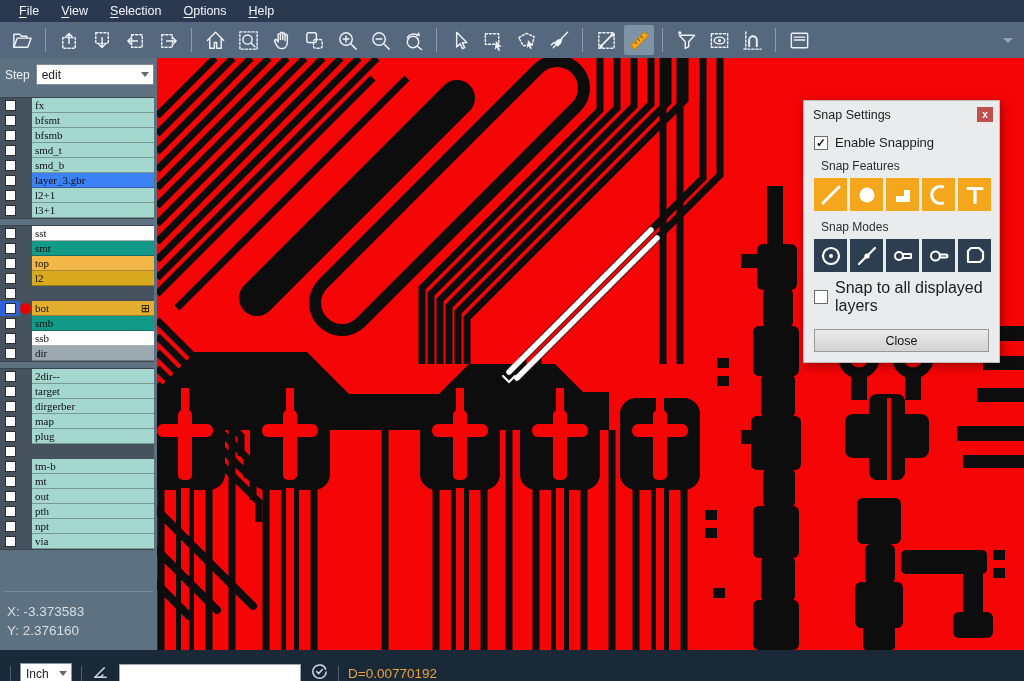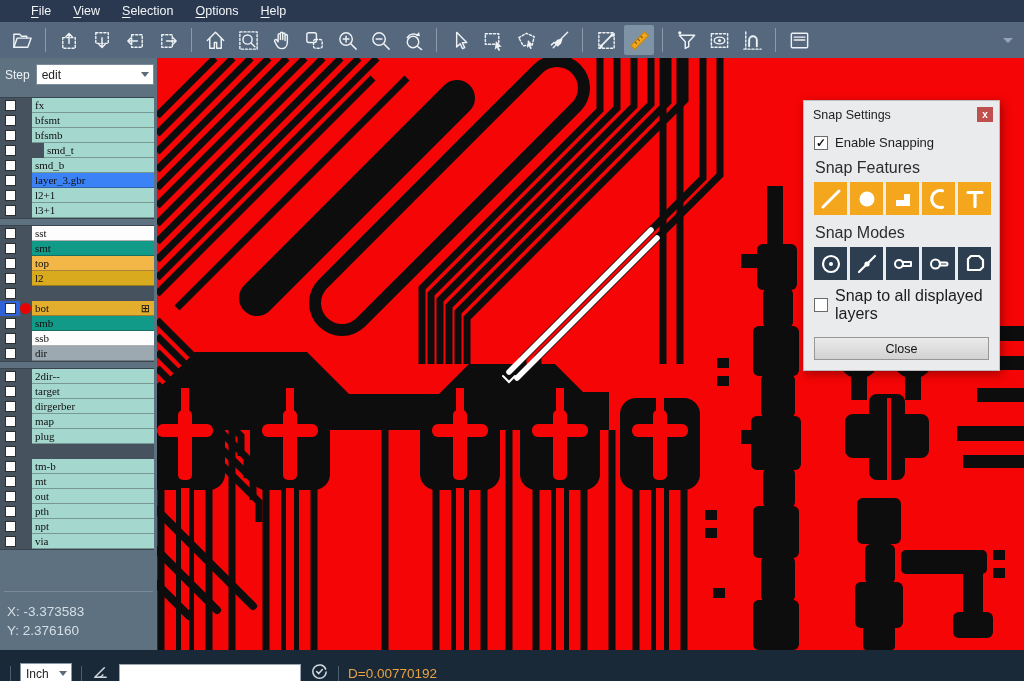--- a/index.html
+++ b/index.html
@@ -1,20 +1,20 @@
 <!DOCTYPE html>
 <html><head>
 <meta charset="utf-8">
 <style>
   html,body{margin:0;padding:0;width:1024px;height:681px;overflow:hidden;
     font-family:"Liberation Sans",sans-serif;-webkit-font-smoothing:antialiased;}
   .app{width:1024px;height:681px;display:flex;flex-direction:column;background:#1a2938;}
 
   
-  .menubar{height:22px;background:#2a3950;display:flex;align-items:center;padding-left:20px;flex:none;}
+  .menubar{height:22px;background:#2a3950;display:flex;align-items:center;padding-left:8px;flex:none;}
   .menu-item{color:#f2f5f8;font-size:12.5px;padding:0 11px;cursor:default;}
   .menu-item u{text-underline-offset:2px;}
 
   
   .toolbar{height:36px;background:#55687e;display:flex;align-items:center;padding:0 7px;gap:3px;flex:none;}
   .tool{width:30px;height:30px;display:flex;align-items:center;justify-content:center;border-radius:2px;flex:none;}
   .tool svg{width:23px;height:23px;}
   .tool.active{background:#7e94a6;}
   .ti{stroke:#eef2f5;fill:none;stroke-width:1.5;stroke-linecap:round;stroke-linejoin:round;}
   .ti .fl{fill:#eef2f5;stroke:none;}
@@ -57,21 +57,21 @@
   
   .snap-dialog{position:absolute;left:646px;top:42px;width:197px;background:#eaebed;
     border:1px solid #bcbcbc;box-shadow:2px 3px 9px rgba(0,0,0,.35);color:#1c1c1c;box-sizing:border-box;}
   .sd-title{display:flex;justify-content:space-between;align-items:center;padding:6px 6px 3px 9px;font-size:12.5px;}
   .sd-close{width:16px;height:15px;background:#c0504d;color:#fff;font-size:10px;line-height:15px;
     text-align:center;font-weight:bold;cursor:default;}
   .sd-body{padding:3px 10px 10px;}
   .sd-check-row{display:flex;align-items:center;gap:7px;margin:7px 0 4px;font-size:13px;}
   .dcheck{width:14px;height:14px;background:#fff;border:1px solid #6b6b6b;font-size:12px;font-weight:bold;
     line-height:13px;text-align:center;color:#111;box-sizing:border-box;flex:none;}
-  .sd-section{font-size:16px;color:#2d2d2d;margin:9px 1px 5px;}
+  .sd-section{font-size:12px;color:#2d2d2d;margin:9px 7px 5px;}
   .sd-icons{display:flex;gap:3px;}
   .fbtn,.mbtn{width:33px;height:33px;display:flex;align-items:center;justify-content:center;flex:none;}
   .fbtn{background:#f4a71d;}
   .mbtn{background:#2c3e50;}
   .fbtn svg,.mbtn svg{width:26px;height:26px;}
   .wi{stroke:#fff;fill:none;stroke-linecap:round;stroke-linejoin:round;}
   .wi .wfl{fill:#fff;stroke:none;}
   .sd-close-btn{margin-top:10px;width:100%;height:23px;background:linear-gradient(#ebebeb,#d2d2d2);
     border:1px solid #979797;font-size:12.5px;color:#111;font-family:inherit;}
 
@@ -283,21 +283,21 @@
               <div class="dotzone"></div>
               <div class="cell" style="background: rgb(164, 215, 205);">
                 <span>bfsmb</span>
               </div>
             </div>
             <div class="layer-row">
               <div class="cbwrap">
                 <div class="cb"></div>
               </div>
               <div class="dotzone"></div>
-              <div class="cell" style="background: rgb(164, 215, 205); margin-left: 12px;">
+              <div class="cell" style="background: rgb(164, 215, 205);">
                 <span>smd_t</span>
               </div>
             </div>
             <div class="layer-row">
               <div class="cbwrap">
                 <div class="cb"></div>
               </div>
               <div class="dotzone"></div>
               <div class="cell" style="background: rgb(164, 215, 205);">
                 <span>smd_b</span>

